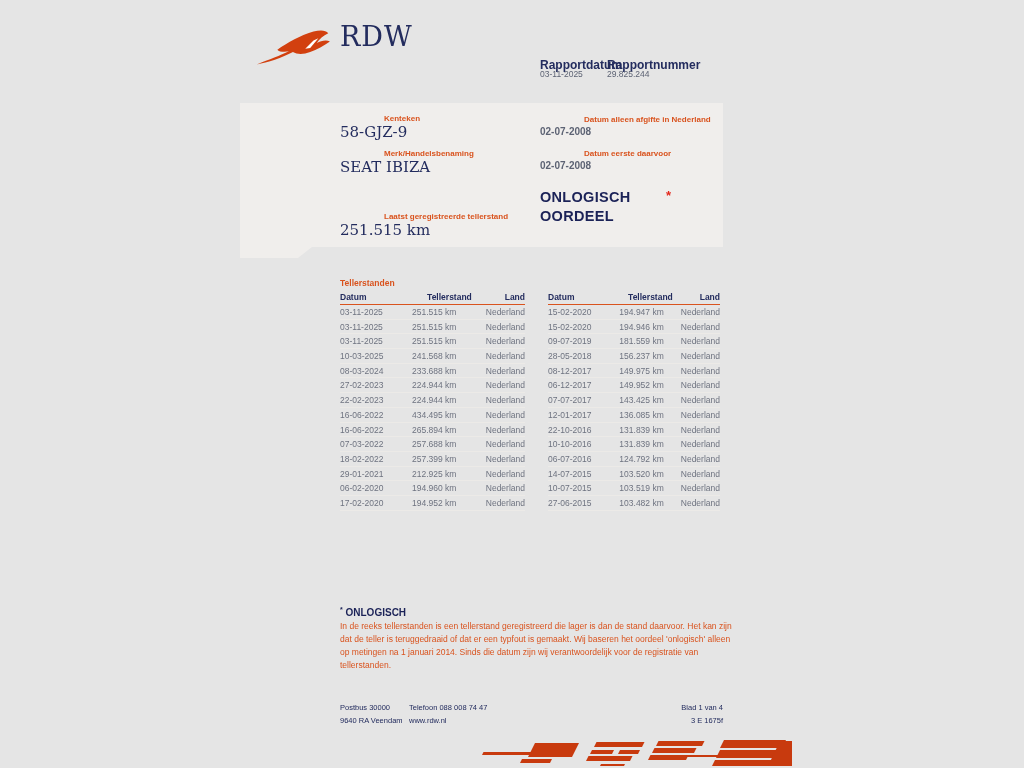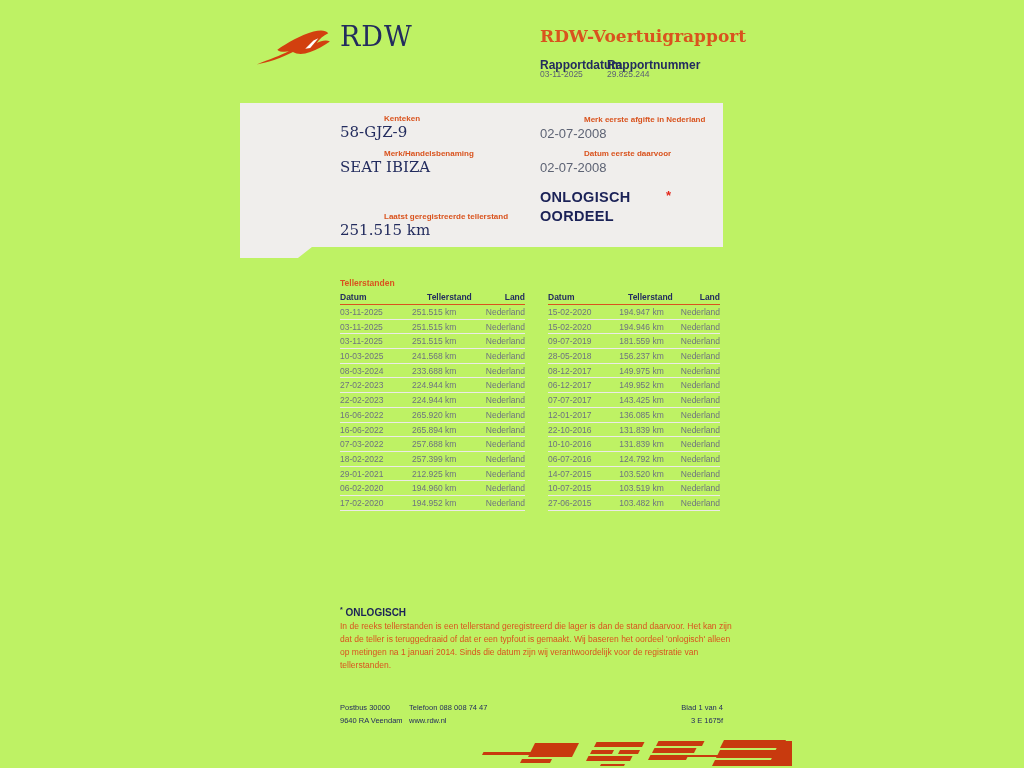--- a/index.html
+++ b/index.html
@@ -1,37 +1,37 @@
 <!DOCTYPE html>
 <html><head>
 <meta charset="utf-8">
 <style>
   * { margin:0; padding:0; box-sizing:border-box; }
   html,body { width:1024px; height:768px; background:#ffffff; overflow:hidden;
               font-family:"Liberation Sans", sans-serif; }
-  #page { position:relative; width:1024px; height:768px; background:#bef264; }
+  #page { position:relative; width:1024px; height:768px; background:#e5e5e5; }
 
   .abs { position:absolute; }
   #logo-word { left:340px; top:21px; font-family:"DejaVu Serif", serif;
                font-size:27px; color:#232c5e; letter-spacing:1px; }
   #doc-title { left:540px; top:26px; font-family:"DejaVu Serif", serif;
                font-weight:bold; font-size:17px; color:#d9531e; }
   .meta-label { font-size:12px; font-weight:bold; color:#232c5e; }
   .meta-value { font-size:8.5px; color:#5d6374; }
   #rep-date-label { left:540px; top:58px; }
   #rep-date      { left:540px; top:69px; }
   #rep-num-label { left:607px; top:58px; }
   #rep-num       { left:607px; top:69px; }
 
   
   #veh-box { left:240px; top:103px; width:483px; height:155px; background:#f0eeec;
              clip-path:polygon(0 0, 100% 0, 100% 92.9%, 14.9% 92.9%, 12% 100%, 0 100%); }
   .fld-label { font-size:8px; font-weight:bold; color:#d9531e; position:absolute;padding-left:44px; }
   .fld-value-big { font-family:"DejaVu Serif", serif; font-size:15px; color:#232c5e; position:absolute; }
-  .fld-value-sm  { font-size:13px; color:#5d6374; position:absolute; }
+  .fld-value-sm  { font-size:10px; color:#5d6374; position:absolute;font-weight:bold; }
   #kenteken-label  { left:340px; top:114px; }
   #kenteken-value  { left:340px; top:123px; }
   #merk-label      { left:340px; top:149px; }
   #merk-value      { left:340px; top:158px; }
   #teller-label    { left:340px; top:212px; }
   #teller-value    { left:340px; top:221px; }
   #afgifte-label   { left:540px; top:115px; }
   #afgifte-value   { left:540px; top:126px; }
   #toelating-label { left:540px; top:149px; }
   #toelating-value { left:540px; top:160px; }
@@ -73,36 +73,35 @@
 <div id="page">
 
   <svg id="stripes-logo" class="abs" style="left:256px; top:26px; width:78px; height:44px;" viewBox="0 0 95 52">
     <path fill="#d2400f" d="M1 46 C 16 40, 30 35, 40 30 C 36 31, 28 31, 26 28 C 38 20, 55 10, 70 6
       C 78 4, 85 4, 88 8 C 82 11, 77 15, 74 20 C 79 17, 86 16, 90 18 C 83 23, 74 28, 66 31
       C 58 34, 50 34, 45 31 C 32 38, 14 44, 1 46 Z"></path>
     <path fill="#ffffff" d="M60 27 L70 17 L76 14 L66 26 Z"></path>
   </svg>
   <div id="logo-word" class="abs">RDW</div>
 
-  <div id="doc-title" class="abs">RDW-Voertuigrapport</div>
   <div id="rep-date-label" class="abs meta-label">Rapportdatum</div>
   <div id="rep-date" class="abs meta-value">03-11-2025</div>
   <div id="rep-num-label" class="abs meta-label">Rapportnummer</div>
   <div id="rep-num" class="abs meta-value">29.825.244</div>
 
   <div id="veh-box" class="abs"></div>
 
   <div id="kenteken-label" class="fld-label">Kenteken</div>
   <div id="kenteken-value" class="fld-value-big">58-GJZ-9</div>
   <div id="merk-label" class="fld-label">Merk/Handelsbenaming</div>
   <div id="merk-value" class="fld-value-big">SEAT IBIZA</div>
   <div id="teller-label" class="fld-label">Laatst geregistreerde tellerstand</div>
   <div id="teller-value" class="fld-value-big">251.515 km</div>
 
-  <div id="afgifte-label" class="fld-label">Merk eerste afgifte in Nederland</div>
+  <div id="afgifte-label" class="fld-label">Datum alleen afgifte in Nederland</div>
   <div id="afgifte-value" class="fld-value-sm">02-07-2008</div>
   <div id="toelating-label" class="fld-label">Datum eerste daarvoor</div>
   <div id="toelating-value" class="fld-value-sm">02-07-2008</div>
 
   <div id="oordeel" class="abs">
     <div>ONLOGISCH</div>
     <div>OORDEEL</div>
   </div>
   <div id="oordeel-star" class="abs">*</div>
 
@@ -145,21 +144,21 @@
           <span class="c1">224.944 km</span>
           <span class="c2">Nederland</span>
         </div>
         <div class="t-row">
           <span class="c0">22-02-2023</span>
           <span class="c1">224.944 km</span>
           <span class="c2">Nederland</span>
         </div>
         <div class="t-row">
           <span class="c0">16-06-2022</span>
-          <span class="c1">265.920 km</span>
+          <span class="c1">434.495 km</span>
           <span class="c2">Nederland</span>
         </div>
         <div class="t-row">
           <span class="c0">16-06-2022</span>
           <span class="c1">265.894 km</span>
           <span class="c2">Nederland</span>
         </div>
         <div class="t-row">
           <span class="c0">07-03-2022</span>
           <span class="c1">257.688 km</span>

